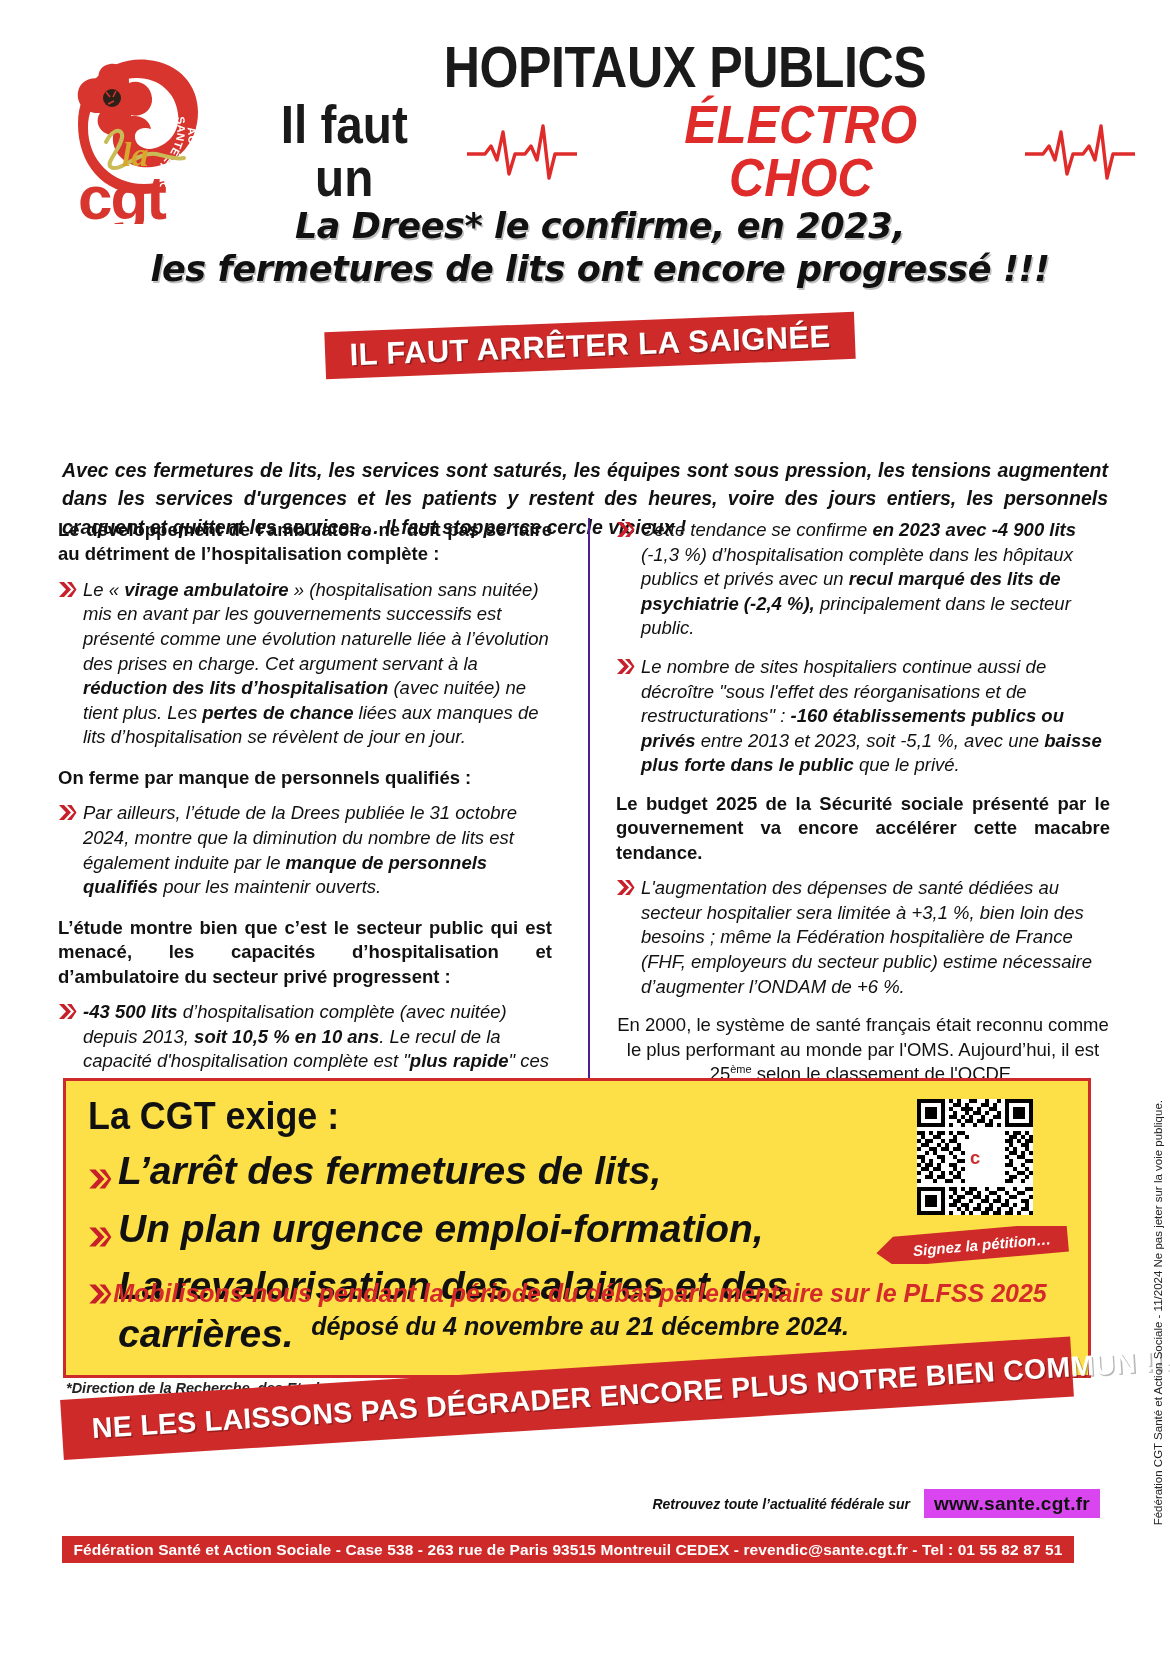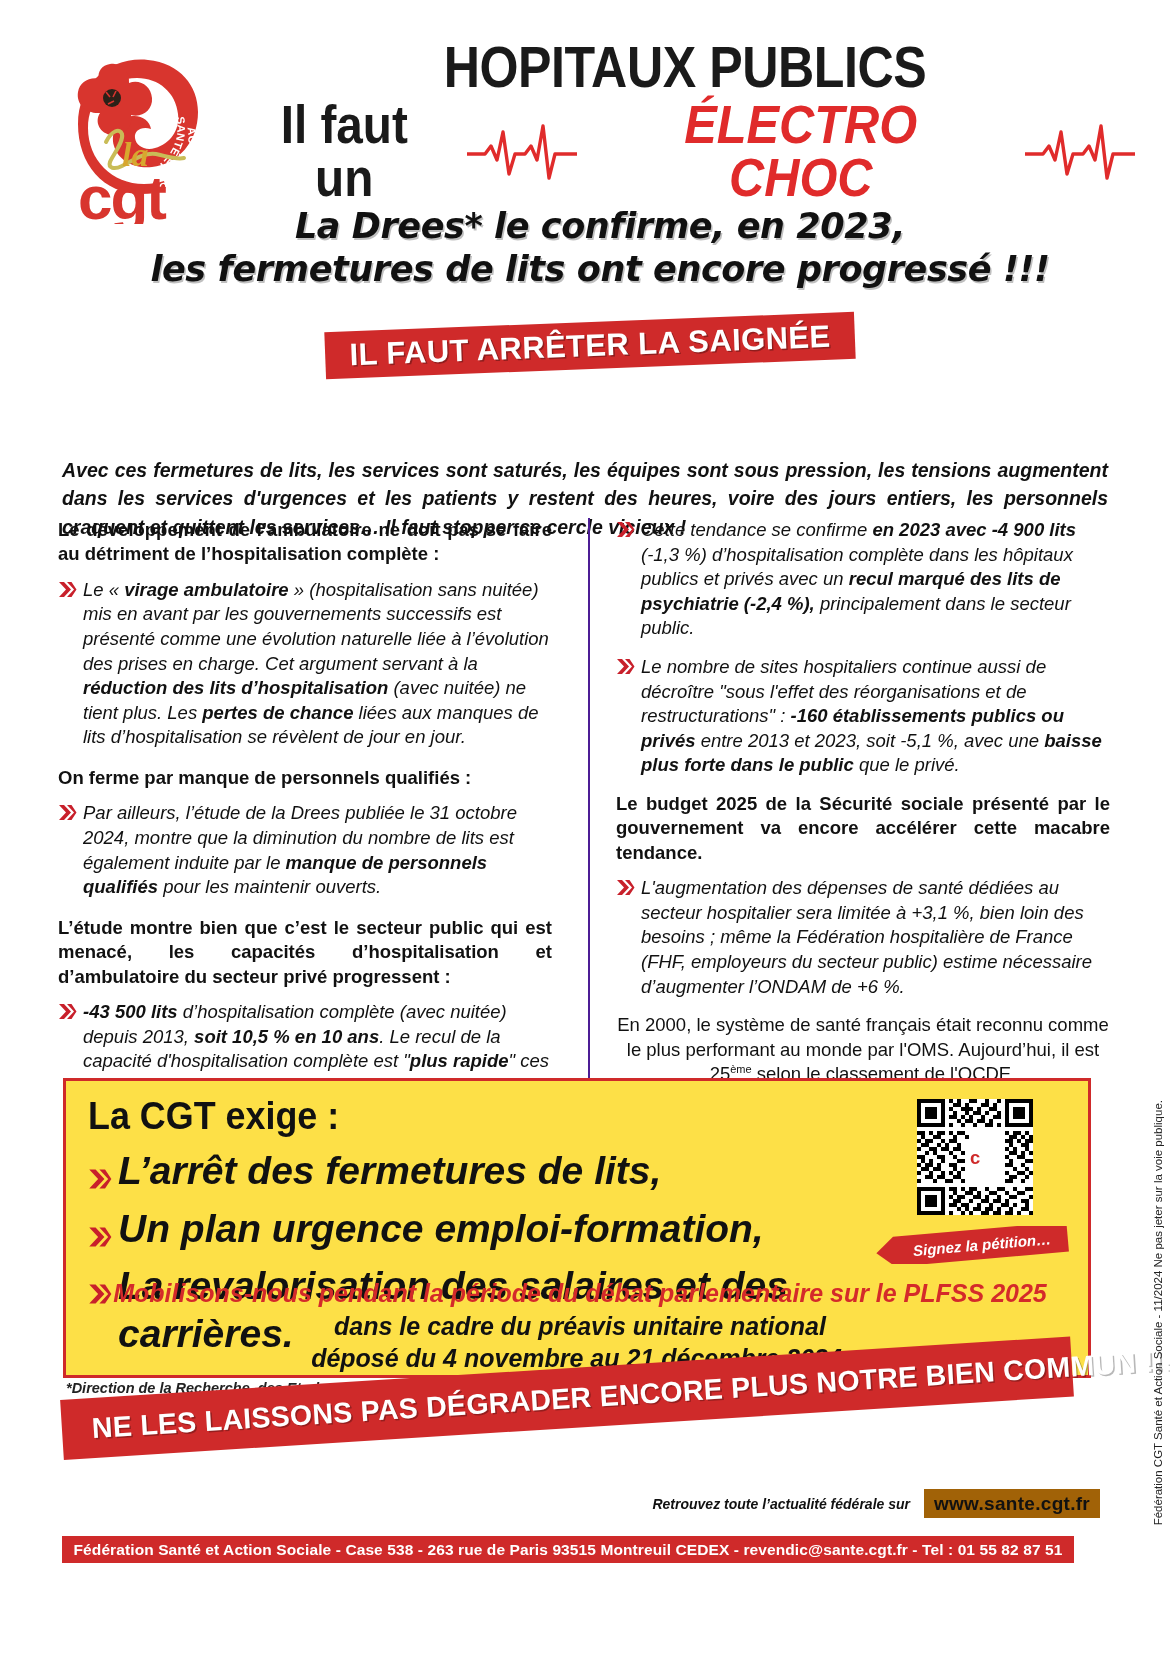--- a/index.html
+++ b/index.html
@@ -137,21 +137,21 @@
     font-weight:bold;font-size:28.5px;letter-spacing:0.3px;white-space:nowrap;
     text-shadow:1.5px 1.5px 0 rgba(0,0,0,0.28);
   }
 
   .retrouvez{
     position:absolute;right:88px;top:1496px;
     font-weight:bold;font-style:italic;font-size:14px;color:#111;text-align:right;
   }
   .siteurl{
     position:absolute;right:70px;top:1489px;width:176px;height:29px;
-    background:#a16207;text-align:center;line-height:29px;
+    background:#d946ef;text-align:center;line-height:29px;
     font-weight:bold;font-size:19px;color:#111;letter-spacing:0.3px;
   }
   .footer-bar{
     position:absolute;left:62px;top:1536px;width:1012px;height:27px;
     background:#cf2a2a;color:#fff;text-align:center;line-height:27px;
     font-family:"Liberation Sans Narrow","Liberation Sans",sans-serif;
     font-weight:bold;font-size:15.5px;letter-spacing:0.1px;
   }
   .sidenote{
     position:absolute;right:6px;top:1100px;
@@ -513,21 +513,20 @@
       <svg width="196" height="38" viewBox="0 0 196 38">
         <g transform="rotate(-5 98 19)">
           <path d="M2 19 L20 4 L194 4 L194 34 L20 34 Z" fill="#cf2a2a"></path>
           <text x="108" y="25" font-family="Liberation Sans, sans-serif" font-size="15" font-weight="bold" font-style="italic" fill="#ffffff" text-anchor="middle">Signez la pétition…</text>
         </g>
       </svg>
     </div>
 
     <div class="mobilisons">
       <div>Mobilisons-nous pendant la période du débat parlementaire sur le PLFSS 2025</div>
-      <span class="blk">dans le cadre du préavis unitaire national</span>
       <span class="blk">déposé du 4 novembre au 21 décembre 2024.</span>
     </div>
   </div>
 
   <div class="footnote">*Direction de la Recherche, des Etudes, des Evolutions et des Statistiques</div>
 
   <div class="bottom-banner">
     <span>NE LES LAISSONS PAS DÉGRADER ENCORE PLUS NOTRE BIEN COMMUN !!!</span>
   </div>
 

